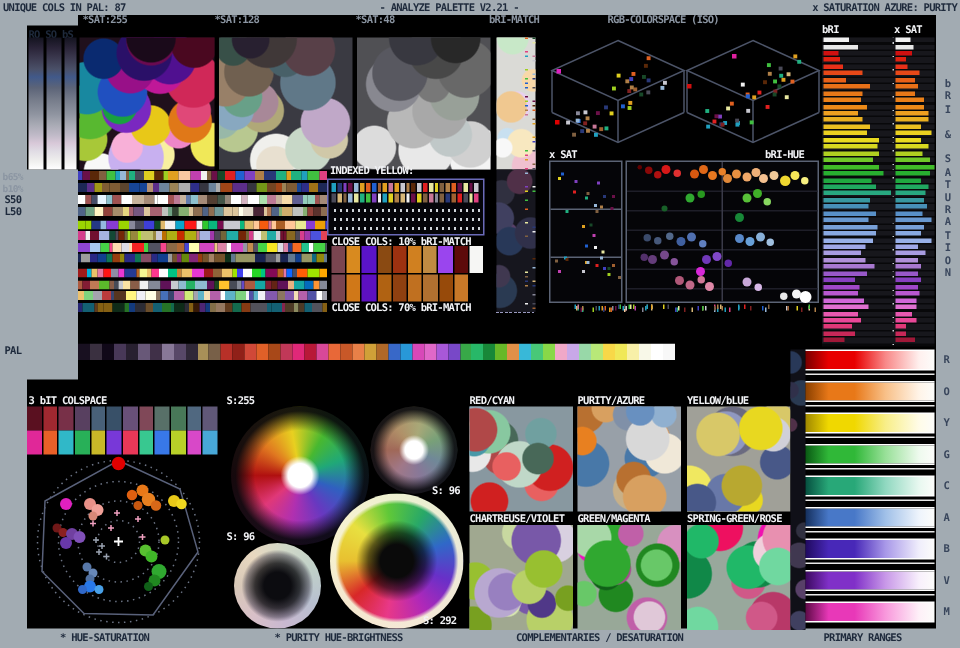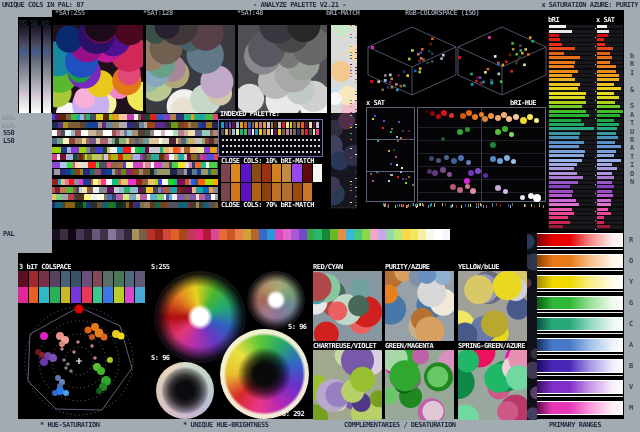--- a/index.html
+++ b/index.html
@@ -615,21 +615,21 @@
         <span style="width: 7.5px; background: rgb(136, 136, 152);"></span>
         <span style="width: 5.4px; background: rgb(224, 160, 32);"></span>
       </div>
     </div>
   <span class="lbl gy" style="left:1px;top:115px;transform:scale(0.9)">b65%</span>
   <span class="lbl gy" style="left:1px;top:123px;transform:scale(0.9)">b10%</span>
   <span class="lbl dk" style="left:3px;top:130px">S50</span>
   <span class="lbl dk" style="left:3px;top:138px">L50</span>
   <span class="lbl dk" style="left:3px;top:231px">PAL</span>
 
-  <span class="lbl wh" style="left:220px;top:111px">INDEXED PALETTE:</span>
+  <span class="lbl wh" style="left:220px;top:111px">INDEXED YELLOW:</span>
   <div class="abs" style="left:218px;top:119px;width:105px;height:38px;border:1px solid #6a6ab8;box-sizing:border-box;background:#05050a">
     <div class="swrow" id="idxrow1" style="left:2px;top:2px;width:99px;height:6px">
         <b style="flex: 1 1 0%; margin-right: 1px; background: rgb(32, 160, 192);"></b>
         <b style="flex: 1 1 0%; margin-right: 1px; background: rgb(40, 56, 120);"></b>
         <b style="flex: 1 1 0%; margin-right: 1px; background: rgb(128, 64, 192);"></b>
         <b style="flex: 1 1 0%; margin-right: 1px; background: rgb(106, 16, 72);"></b>
         <b style="flex: 1 1 0%; margin-right: 1px; background: rgb(152, 184, 216);"></b>
         <b style="flex: 1 1 0%; margin-right: 1px; background: rgb(224, 160, 32);"></b>
         <b style="flex: 1 1 0%; margin-right: 1px; background: rgb(224, 96, 32);"></b>
         <b style="flex: 1 1 0%; margin-right: 1px; background: rgb(32, 96, 208);"></b>
@@ -1278,21 +1278,21 @@
       <span class="lbl wh" style="left: 313px; top: 264px;">RED/CYAN</span>
       <div class="panel" style="left: 313px; top: 271px; width: 69px; height: 70px; background: radial-gradient(circle at 19.3% 90.1%, rgb(208, 32, 32) 0px, rgb(208, 32, 32) 12px, transparent 13px), radial-gradient(circle at 35.8% 57.1%, rgb(232, 96, 96) 0px, rgb(232, 96, 96) 9px, transparent 10px), radial-gradient(circle at 5.8% 22.2%, rgb(176, 72, 72) 0px, rgb(176, 72, 72) 14px, transparent 15px), radial-gradient(circle at 66.2% 49.6%, rgb(72, 104, 88) 0px, rgb(72, 104, 88) 10px, transparent 11px), radial-gradient(circle at 69% 25.9%, rgb(112, 160, 160) 0px, rgb(112, 160, 160) 10px, transparent 11px), radial-gradient(circle at 4.6% 32.5%, rgb(72, 152, 168) 0px, rgb(72, 152, 168) 10px, transparent 11px), radial-gradient(circle at 18.6% 24.1%, rgb(136, 200, 160) 0px, rgb(136, 200, 160) 14px, transparent 15px), radial-gradient(circle at 48.2% 55.1%, rgb(192, 216, 200) 0px, rgb(192, 216, 200) 15px, transparent 16px), radial-gradient(circle at 4% 14.6%, rgb(144, 168, 184) 0px, rgb(144, 168, 184) 11px, transparent 12px), radial-gradient(circle at 2.7% 44.5%, rgb(232, 232, 232) 0px, rgb(232, 232, 232) 12px, transparent 13px), radial-gradient(circle at 77.7% 58.3%, rgb(208, 32, 32) 0px, rgb(208, 32, 32) 15px, transparent 16px), radial-gradient(circle at 69.6% 73.7%, rgb(232, 96, 96) 0px, rgb(232, 96, 96) 11px, transparent 12px), radial-gradient(circle at 29.1% 49.6%, rgb(176, 72, 72) 0px, rgb(176, 72, 72) 10px, transparent 11px), radial-gradient(circle at 27.5% 32.4%, rgb(72, 104, 88) 0px, rgb(72, 104, 88) 13px, transparent 14px), linear-gradient(rgb(136, 152, 160), rgb(136, 152, 160));"></div>
       <span class="lbl wh" style="left: 385px; top: 264px;">PURITY/AZURE</span>
       <div class="panel" style="left: 385px; top: 271px; width: 69px; height: 70px; background: radial-gradient(circle at 4.7% 32.9%, rgb(232, 128, 32) 0px, rgb(232, 128, 32) 9px, transparent 10px), radial-gradient(circle at 64.9% 85.8%, rgb(216, 160, 96) 0px, rgb(216, 160, 96) 14px, transparent 15px), radial-gradient(circle at 54.3% 69.1%, rgb(184, 112, 48) 0px, rgb(184, 112, 48) 11px, transparent 12px), radial-gradient(circle at 8.2% 54.4%, rgb(72, 120, 168) 0px, rgb(72, 120, 168) 15px, transparent 16px), radial-gradient(circle at 60.6% 4.7%, rgb(104, 144, 192) 0px, rgb(104, 144, 192) 9px, transparent 10px), radial-gradient(circle at 83.4% 7.8%, rgb(144, 176, 208) 0px, rgb(144, 176, 208) 8px, transparent 9px), radial-gradient(circle at 53.8% 79.7%, rgb(200, 176, 136) 0px, rgb(200, 176, 136) 13px, transparent 14px), radial-gradient(circle at 67.8% 30.9%, rgb(216, 216, 216) 0px, rgb(216, 216, 216) 14px, transparent 15px), radial-gradient(circle at 49.4% 8%, rgb(128, 144, 168) 0px, rgb(128, 144, 168) 10px, transparent 11px), radial-gradient(circle at 84.3% 44.6%, rgb(240, 232, 216) 0px, rgb(240, 232, 216) 13px, transparent 14px), radial-gradient(circle at 73.9% 29.4%, rgb(232, 128, 32) 0px, rgb(232, 128, 32) 10px, transparent 11px), radial-gradient(circle at 27.4% 1.6%, rgb(216, 160, 96) 0px, rgb(216, 160, 96) 9px, transparent 10px), radial-gradient(circle at 5% 4.1%, rgb(184, 112, 48) 0px, rgb(184, 112, 48) 15px, transparent 16px), radial-gradient(circle at 65.1% 49.3%, rgb(72, 120, 168) 0px, rgb(72, 120, 168) 13px, transparent 14px), linear-gradient(rgb(152, 160, 168), rgb(152, 160, 168));"></div>
       <span class="lbl wh" style="left: 458px; top: 264px;">YELLOW/bLUE</span>
       <div class="panel" style="left: 458px; top: 271px; width: 69px; height: 70px; background: radial-gradient(circle at 71.3% 20.8%, rgb(232, 216, 32) 0px, rgb(232, 216, 32) 14px, transparent 15px), radial-gradient(circle at 30% 26.6%, rgb(216, 200, 104) 0px, rgb(216, 200, 104) 14px, transparent 15px), radial-gradient(circle at 53% 75.5%, rgb(184, 168, 48) 0px, rgb(184, 168, 48) 13px, transparent 14px), radial-gradient(circle at 10% 91.5%, rgb(72, 88, 136) 0px, rgb(72, 88, 136) 12px, transparent 13px), radial-gradient(circle at 37.5% 83.4%, rgb(104, 120, 168) 0px, rgb(104, 120, 168) 13px, transparent 14px), radial-gradient(circle at 37.8% 25.3%, rgb(144, 152, 192) 0px, rgb(144, 152, 192) 14px, transparent 15px), radial-gradient(circle at 32.2% 96%, rgb(200, 200, 160) 0px, rgb(200, 200, 160) 12px, transparent 13px), radial-gradient(circle at 83.5% 26.4%, rgb(208, 208, 216) 0px, rgb(208, 208, 216) 11px, transparent 12px), radial-gradient(circle at 2% 78.4%, rgb(240, 232, 96) 0px, rgb(240, 232, 96) 15px, transparent 16px), radial-gradient(circle at 43.8% 23.6%, rgb(106, 106, 128) 0px, rgb(106, 106, 128) 16px, transparent 17px), radial-gradient(circle at 58.1% 89.1%, rgb(232, 216, 32) 0px, rgb(232, 216, 32) 10px, transparent 11px), radial-gradient(circle at 86.8% 13%, rgb(216, 200, 104) 0px, rgb(216, 200, 104) 11px, transparent 12px), radial-gradient(circle at 55.8% 76.3%, rgb(184, 168, 48) 0px, rgb(184, 168, 48) 9px, transparent 10px), radial-gradient(circle at 87.2% 53.1%, rgb(72, 88, 136) 0px, rgb(72, 88, 136) 11px, transparent 12px), linear-gradient(rgb(160, 160, 152), rgb(160, 160, 152));"></div>
       <span class="lbl wh" style="left: 313px; top: 343px;">CHARTREUSE/VIOLET</span>
       <div class="panel" style="left: 313px; top: 350px; width: 69px; height: 70px; background: radial-gradient(circle at 71.7% 41.9%, rgb(152, 192, 48) 0px, rgb(152, 192, 48) 12px, transparent 13px), radial-gradient(circle at 57.6% 58.9%, rgb(184, 208, 104) 0px, rgb(184, 208, 104) 11px, transparent 12px), radial-gradient(circle at 95.1% 69.7%, rgb(120, 160, 32) 0px, rgb(120, 160, 32) 8px, transparent 9px), radial-gradient(circle at 64.5% 14.8%, rgb(120, 88, 168) 0px, rgb(120, 88, 168) 16px, transparent 17px), radial-gradient(circle at 36.1% 63.5%, rgb(152, 128, 192) 0px, rgb(152, 128, 192) 12px, transparent 13px), radial-gradient(circle at 28.6% 64.7%, rgb(184, 168, 208) 0px, rgb(184, 168, 208) 16px, transparent 17px), radial-gradient(circle at 48.1% 7.4%, rgb(200, 216, 160) 0px, rgb(200, 216, 160) 11px, transparent 12px), radial-gradient(circle at 83% 15.2%, rgb(216, 208, 224) 0px, rgb(216, 208, 224) 14px, transparent 15px), radial-gradient(circle at 69.9% 74.9%, rgb(80, 56, 136) 0px, rgb(80, 56, 136) 9px, transparent 10px), radial-gradient(circle at 36.9% 75.2%, rgb(216, 232, 176) 0px, rgb(216, 232, 176) 8px, transparent 9px), radial-gradient(circle at 5.7% 53.4%, rgb(152, 192, 48) 0px, rgb(152, 192, 48) 12px, transparent 13px), radial-gradient(circle at 77.6% 90.3%, rgb(184, 208, 104) 0px, rgb(184, 208, 104) 15px, transparent 16px), radial-gradient(circle at 3.4% 95.4%, rgb(120, 160, 32) 0px, rgb(120, 160, 32) 12px, transparent 13px), radial-gradient(circle at 57.4% 71.4%, rgb(120, 88, 168) 0px, rgb(120, 88, 168) 9px, transparent 10px), linear-gradient(rgb(160, 168, 144), rgb(160, 168, 144));"></div>
       <span class="lbl wh" style="left: 385px; top: 343px;">GREEN/MAGENTA</span>
       <div class="panel" style="left: 385px; top: 350px; width: 69px; height: 70px; background: radial-gradient(circle at 28.8% 36.8%, rgb(48, 168, 48) 0px, rgb(48, 168, 48) 15px, transparent 16px), radial-gradient(circle at 76.4% 38.3%, rgb(104, 200, 104) 0px, rgb(104, 200, 104) 10px, transparent 11px), radial-gradient(circle at 77.5% 38.3%, rgb(32, 136, 32) 0px, rgb(32, 136, 32) 14px, transparent 15px), radial-gradient(circle at 51.5% 8.3%, rgb(192, 96, 168) 0px, rgb(192, 96, 168) 8px, transparent 9px), radial-gradient(circle at 95.2% 17.8%, rgb(216, 144, 192) 0px, rgb(216, 144, 192) 12px, transparent 13px), radial-gradient(circle at 36.6% 42%, rgb(168, 72, 144) 0px, rgb(168, 72, 144) 10px, transparent 11px), radial-gradient(circle at 13.2% 12.1%, rgb(168, 216, 168) 0px, rgb(168, 216, 168) 13px, transparent 14px), radial-gradient(circle at 69.5% 87.7%, rgb(224, 200, 216) 0px, rgb(224, 200, 216) 10px, transparent 11px), radial-gradient(circle at 27.8% 47.1%, rgb(16, 96, 24) 0px, rgb(16, 96, 24) 10px, transparent 11px), radial-gradient(circle at 13.6% 22.4%, rgb(238, 16, 192) 0px, rgb(238, 16, 192) 9px, transparent 10px), radial-gradient(circle at 33.2% 11.8%, rgb(48, 168, 48) 0px, rgb(48, 168, 48) 12px, transparent 13px), radial-gradient(circle at 6.3% 65.4%, rgb(104, 200, 104) 0px, rgb(104, 200, 104) 8px, transparent 9px), radial-gradient(circle at 37.1% 66.5%, rgb(32, 136, 32) 0px, rgb(32, 136, 32) 11px, transparent 12px), radial-gradient(circle at 67.1% 88.2%, rgb(192, 96, 168) 0px, rgb(192, 96, 168) 13px, transparent 14px), linear-gradient(rgb(152, 168, 152), rgb(152, 168, 152));"></div>
-      <span class="lbl wh" style="left: 458px; top: 343px;">SPRING-GREEN/AZURE</span>
+      <span class="lbl wh" style="left: 458px; top: 343px;">SPRING-GREEN/ROSE</span>
       <div class="panel" style="left: 458px; top: 350px; width: 69px; height: 70px; background: radial-gradient(circle at 14% 15.4%, rgb(32, 184, 104) 0px, rgb(32, 184, 104) 11px, transparent 12px), radial-gradient(circle at 87.8% 39.5%, rgb(112, 216, 160) 0px, rgb(112, 216, 160) 12px, transparent 13px), radial-gradient(circle at 0.2% 46.5%, rgb(16, 136, 72) 0px, rgb(16, 136, 72) 16px, transparent 17px), radial-gradient(circle at 72.1% 88.1%, rgb(208, 88, 136) 0px, rgb(208, 88, 136) 10px, transparent 11px), radial-gradient(circle at 96.9% 12.5%, rgb(232, 144, 176) 0px, rgb(232, 144, 176) 16px, transparent 17px), radial-gradient(circle at 83.2% 85.9%, rgb(184, 56, 104) 0px, rgb(184, 56, 104) 15px, transparent 16px), radial-gradient(circle at 6.7% 20.7%, rgb(176, 232, 200) 0px, rgb(176, 232, 200) 9px, transparent 10px), radial-gradient(circle at 81.9% 25.8%, rgb(240, 208, 220) 0px, rgb(240, 208, 220) 12px, transparent 13px), radial-gradient(circle at 31.7% 2.7%, rgb(238, 16, 96) 0px, rgb(238, 16, 96) 15px, transparent 16px), radial-gradient(circle at 92.3% 13.2%, rgb(240, 16, 176) 0px, rgb(240, 16, 176) 16px, transparent 17px), radial-gradient(circle at 59.2% 40.2%, rgb(32, 184, 104) 0px, rgb(32, 184, 104) 14px, transparent 15px), radial-gradient(circle at 10.6% 97.2%, rgb(112, 216, 160) 0px, rgb(112, 216, 160) 13px, transparent 14px), radial-gradient(circle at 68.4% 37.5%, rgb(16, 136, 72) 0px, rgb(16, 136, 72) 15px, transparent 16px), radial-gradient(circle at 59.4% 54%, rgb(208, 88, 136) 0px, rgb(208, 88, 136) 11px, transparent 12px), linear-gradient(rgb(152, 168, 156), rgb(152, 168, 156));"></div>
     </div>
 
   <div class="panel" id="darkcol" style="left: 527px; top: 233px; width: 10px; height: 187px; background: radial-gradient(circle at 0.5% 14.5%, rgb(48, 48, 74) 0px, rgb(48, 48, 74) 5px, transparent 6px), radial-gradient(circle at 58.8% 73.4%, rgb(64, 56, 80) 0px, rgb(64, 56, 80) 8px, transparent 9px), radial-gradient(circle at 0.5% 4.6%, rgb(40, 56, 88) 0px, rgb(40, 56, 88) 7px, transparent 8px), radial-gradient(circle at 0.3% 26.9%, rgb(80, 48, 72) 0px, rgb(80, 48, 72) 4px, transparent 5px), radial-gradient(circle at 59.6% 96.7%, rgb(64, 64, 96) 0px, rgb(64, 64, 96) 6px, transparent 7px), radial-gradient(circle at 97.9% 85.5%, rgb(88, 64, 104) 0px, rgb(88, 64, 104) 6px, transparent 7px), radial-gradient(circle at 91.9% 64.6%, rgb(48, 48, 64) 0px, rgb(48, 48, 64) 5px, transparent 6px), radial-gradient(circle at 71.9% 15.5%, rgb(42, 58, 82) 0px, rgb(42, 58, 82) 8px, transparent 9px), linear-gradient(rgb(16, 16, 24), rgb(16, 16, 24));"></div>
   <div id="pranges">
       <div class="abs" style="left: 537px; top: 233px; width: 86px; height: 14px; border-top: 1px solid rgb(255, 255, 255); border-bottom: 1px solid rgb(255, 255, 255); box-sizing: border-box; background: linear-gradient(90deg, rgb(122, 0, 0) 0%, rgb(232, 0, 0) 18%, rgb(232, 0, 0) 38%, rgb(248, 136, 136) 62%, rgb(255, 240, 238) 88%, rgb(252, 252, 250) 100%);"></div>
       <div class="abs" style="left: 537px; top: 249px; width: 86px; height: 1px; background: rgb(232, 232, 232);"></div>
       <span class="lbl" style="left: 629px; top: 237px; color: rgb(57, 70, 92);">R</span>
       <div class="abs" style="left: 537px; top: 254px; width: 86px; height: 14px; border-top: 1px solid rgb(255, 255, 255); border-bottom: 1px solid rgb(255, 255, 255); box-sizing: border-box; background: linear-gradient(90deg, rgb(138, 64, 0) 0%, rgb(232, 120, 24) 18%, rgb(232, 120, 24) 38%, rgb(248, 192, 136) 62%, rgb(255, 244, 232) 88%, rgb(252, 252, 250) 100%);"></div>
       <div class="abs" style="left: 537px; top: 270px; width: 86px; height: 1px; background: rgb(232, 232, 232);"></div>
@@ -1313,16 +1313,16 @@
       <div class="abs" style="left: 537px; top: 375px; width: 86px; height: 1px; background: rgb(232, 232, 232);"></div>
       <span class="lbl" style="left: 629px; top: 363px; color: rgb(57, 70, 92);">B</span>
       <div class="abs" style="left: 537px; top: 380px; width: 86px; height: 14px; border-top: 1px solid rgb(255, 255, 255); border-bottom: 1px solid rgb(255, 255, 255); box-sizing: border-box; background: linear-gradient(90deg, rgb(60, 10, 96) 0%, rgb(128, 48, 200) 18%, rgb(128, 48, 200) 38%, rgb(200, 152, 232) 62%, rgb(248, 240, 252) 88%, rgb(252, 252, 250) 100%);"></div>
       <div class="abs" style="left: 537px; top: 396px; width: 86px; height: 1px; background: rgb(232, 232, 232);"></div>
       <span class="lbl" style="left: 629px; top: 384px; color: rgb(57, 70, 92);">V</span>
       <div class="abs" style="left: 537px; top: 401px; width: 86px; height: 14px; border-top: 1px solid rgb(255, 255, 255); border-bottom: 1px solid rgb(255, 255, 255); box-sizing: border-box; background: linear-gradient(90deg, rgb(96, 10, 72) 0%, rgb(232, 56, 184) 18%, rgb(232, 56, 184) 38%, rgb(248, 152, 220) 62%, rgb(254, 240, 248) 88%, rgb(252, 252, 250) 100%);"></div>
       <span class="lbl" style="left: 629px; top: 405px; color: rgb(57, 70, 92);">M</span>
     </div>
 
   <span class="lbl dk" style="left:40px;top:422px">* HUE-SATURATION</span>
-  <span class="lbl dk" style="left:183px;top:422px">* UNIQUE HUE-BRIGHTNESS</span>
+  <span class="lbl dk" style="left:183px;top:422px">* PURITY HUE-BRIGHTNESS</span>
   <span class="lbl dk" style="left:344px;top:422px">COMPLEMENTARIES / DESATURATION</span>
   <span class="lbl dk" style="left:549px;top:422px">PRIMARY RANGES</span>
 </div>
 
 </body></html>

